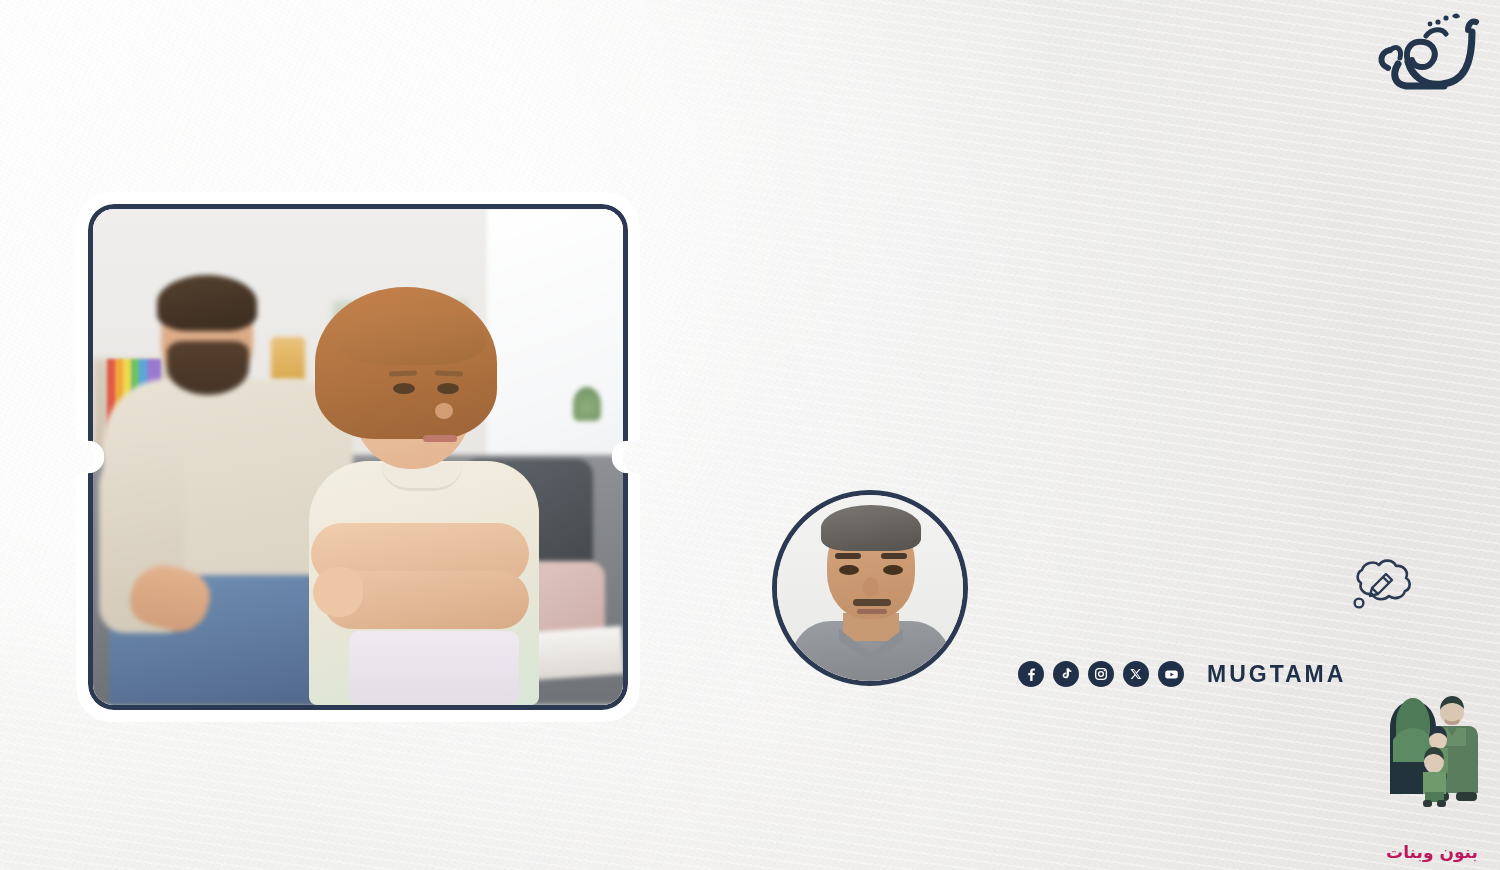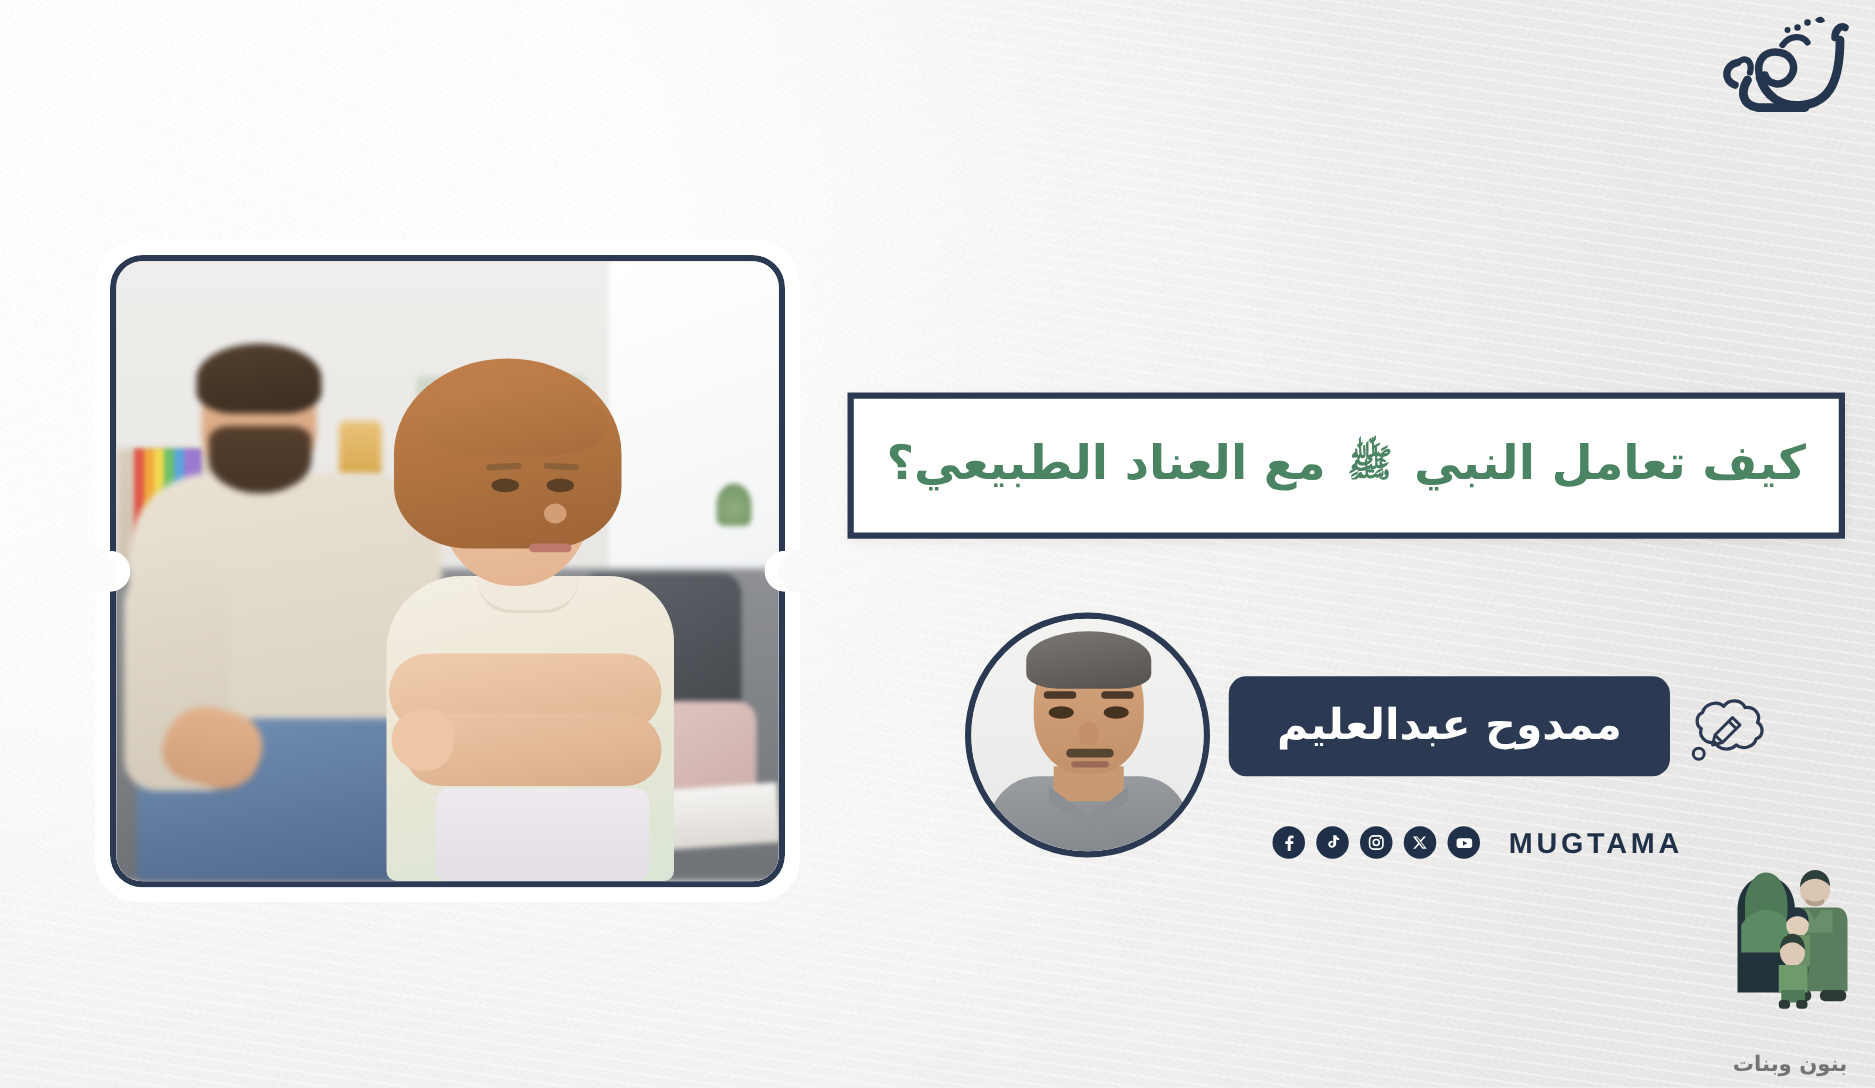--- a/index.html
+++ b/index.html
@@ -201,21 +201,21 @@
     color:#1f3048; font-family:"Liberation Sans",sans-serif; direction:ltr;
   }
 
   
   .brand-logo{ position:absolute; right:14px; top:6px; width:118px; height:96px; }
 
   
   .family-badge{ position:absolute; right:8px; bottom:6px; width:120px; height:176px; }
   .family-badge .fb-caption{
     position:absolute; left:0; right:0; bottom:2px; text-align:center;
-    color:#737373; font-size:17px; font-weight:bold; direction:rtl;
+    color:#be185d; font-size:17px; font-weight:bold; direction:rtl;
   }
   .fb-art{ position:absolute; left:4px; top:0; width:112px; height:140px; }
 </style>
 </head>
 <body>
 
 <div class="paper-texture"></div>
 
 <div class="stage">
 
@@ -281,47 +281,37 @@
           <div class="kid-mouth"></div>
           <div class="kid-armU"></div>
           <div class="kid-armL"></div>
           <div class="kid-handA"></div>
         </div>
       </div>
     </div>
   </div>
 
 
-  <div class="subtitle-box">
-    <span class="txt">
-      <span>كيف تعامل النبي</span>
-      <span class="pbuh">ﷺ</span>
-      <span>مع العناد الطبيعي؟</span>
-    </span>
-  </div>
 
   <div class="author-photo">
     <div class="ap-bg"></div>
     <div class="ap-shirt"></div>
     <div class="ap-neck"></div>
     <div class="ap-head"></div>
     <div class="ap-hair"></div>
     <div class="ap-browL"></div>
     <div class="ap-browR"></div>
     <div class="ap-eyeL"></div>
     <div class="ap-eyeR"></div>
     <div class="ap-nose"></div>
     <div class="ap-mous"></div>
     <div class="ap-mouth"></div>
     <div class="ap-collar"></div>
   </div>
 
-  <div class="author-name">
-    <span class="txt">ممدوح عبدالعليم</span>
-  </div>
 
   <div class="pencil-bubble">
     <svg viewBox="0 0 72 64" width="72" height="64">
       <path d="M20 14 c2-7 12-10 17-5 c4-6 14-6 17 1 c8-1 13 6 10 12 c5 3 5 11 -1 13 c-2 7 -11 9 -16 5 c-5 5 -14 4 -17 -2 c-8 1 -13 -5 -11 -11 c-5 -3 -4 -11 1 -13z" fill="none" stroke="#2b3a52" stroke-width="2.6" stroke-linejoin="round"></path>
       <circle cx="17" cy="47" r="4.4" fill="none" stroke="#2b3a52" stroke-width="2.4"></circle>
       <g stroke="#2b3a52" stroke-width="2.4" fill="none" stroke-linejoin="round">
         <path d="M30 32 L44 18 l6 6 L36 38 l-8 2 z"></path>
         <path d="M41 21 l6 6"></path>
         <path d="M30 32 l6 6"></path>
       </g>

